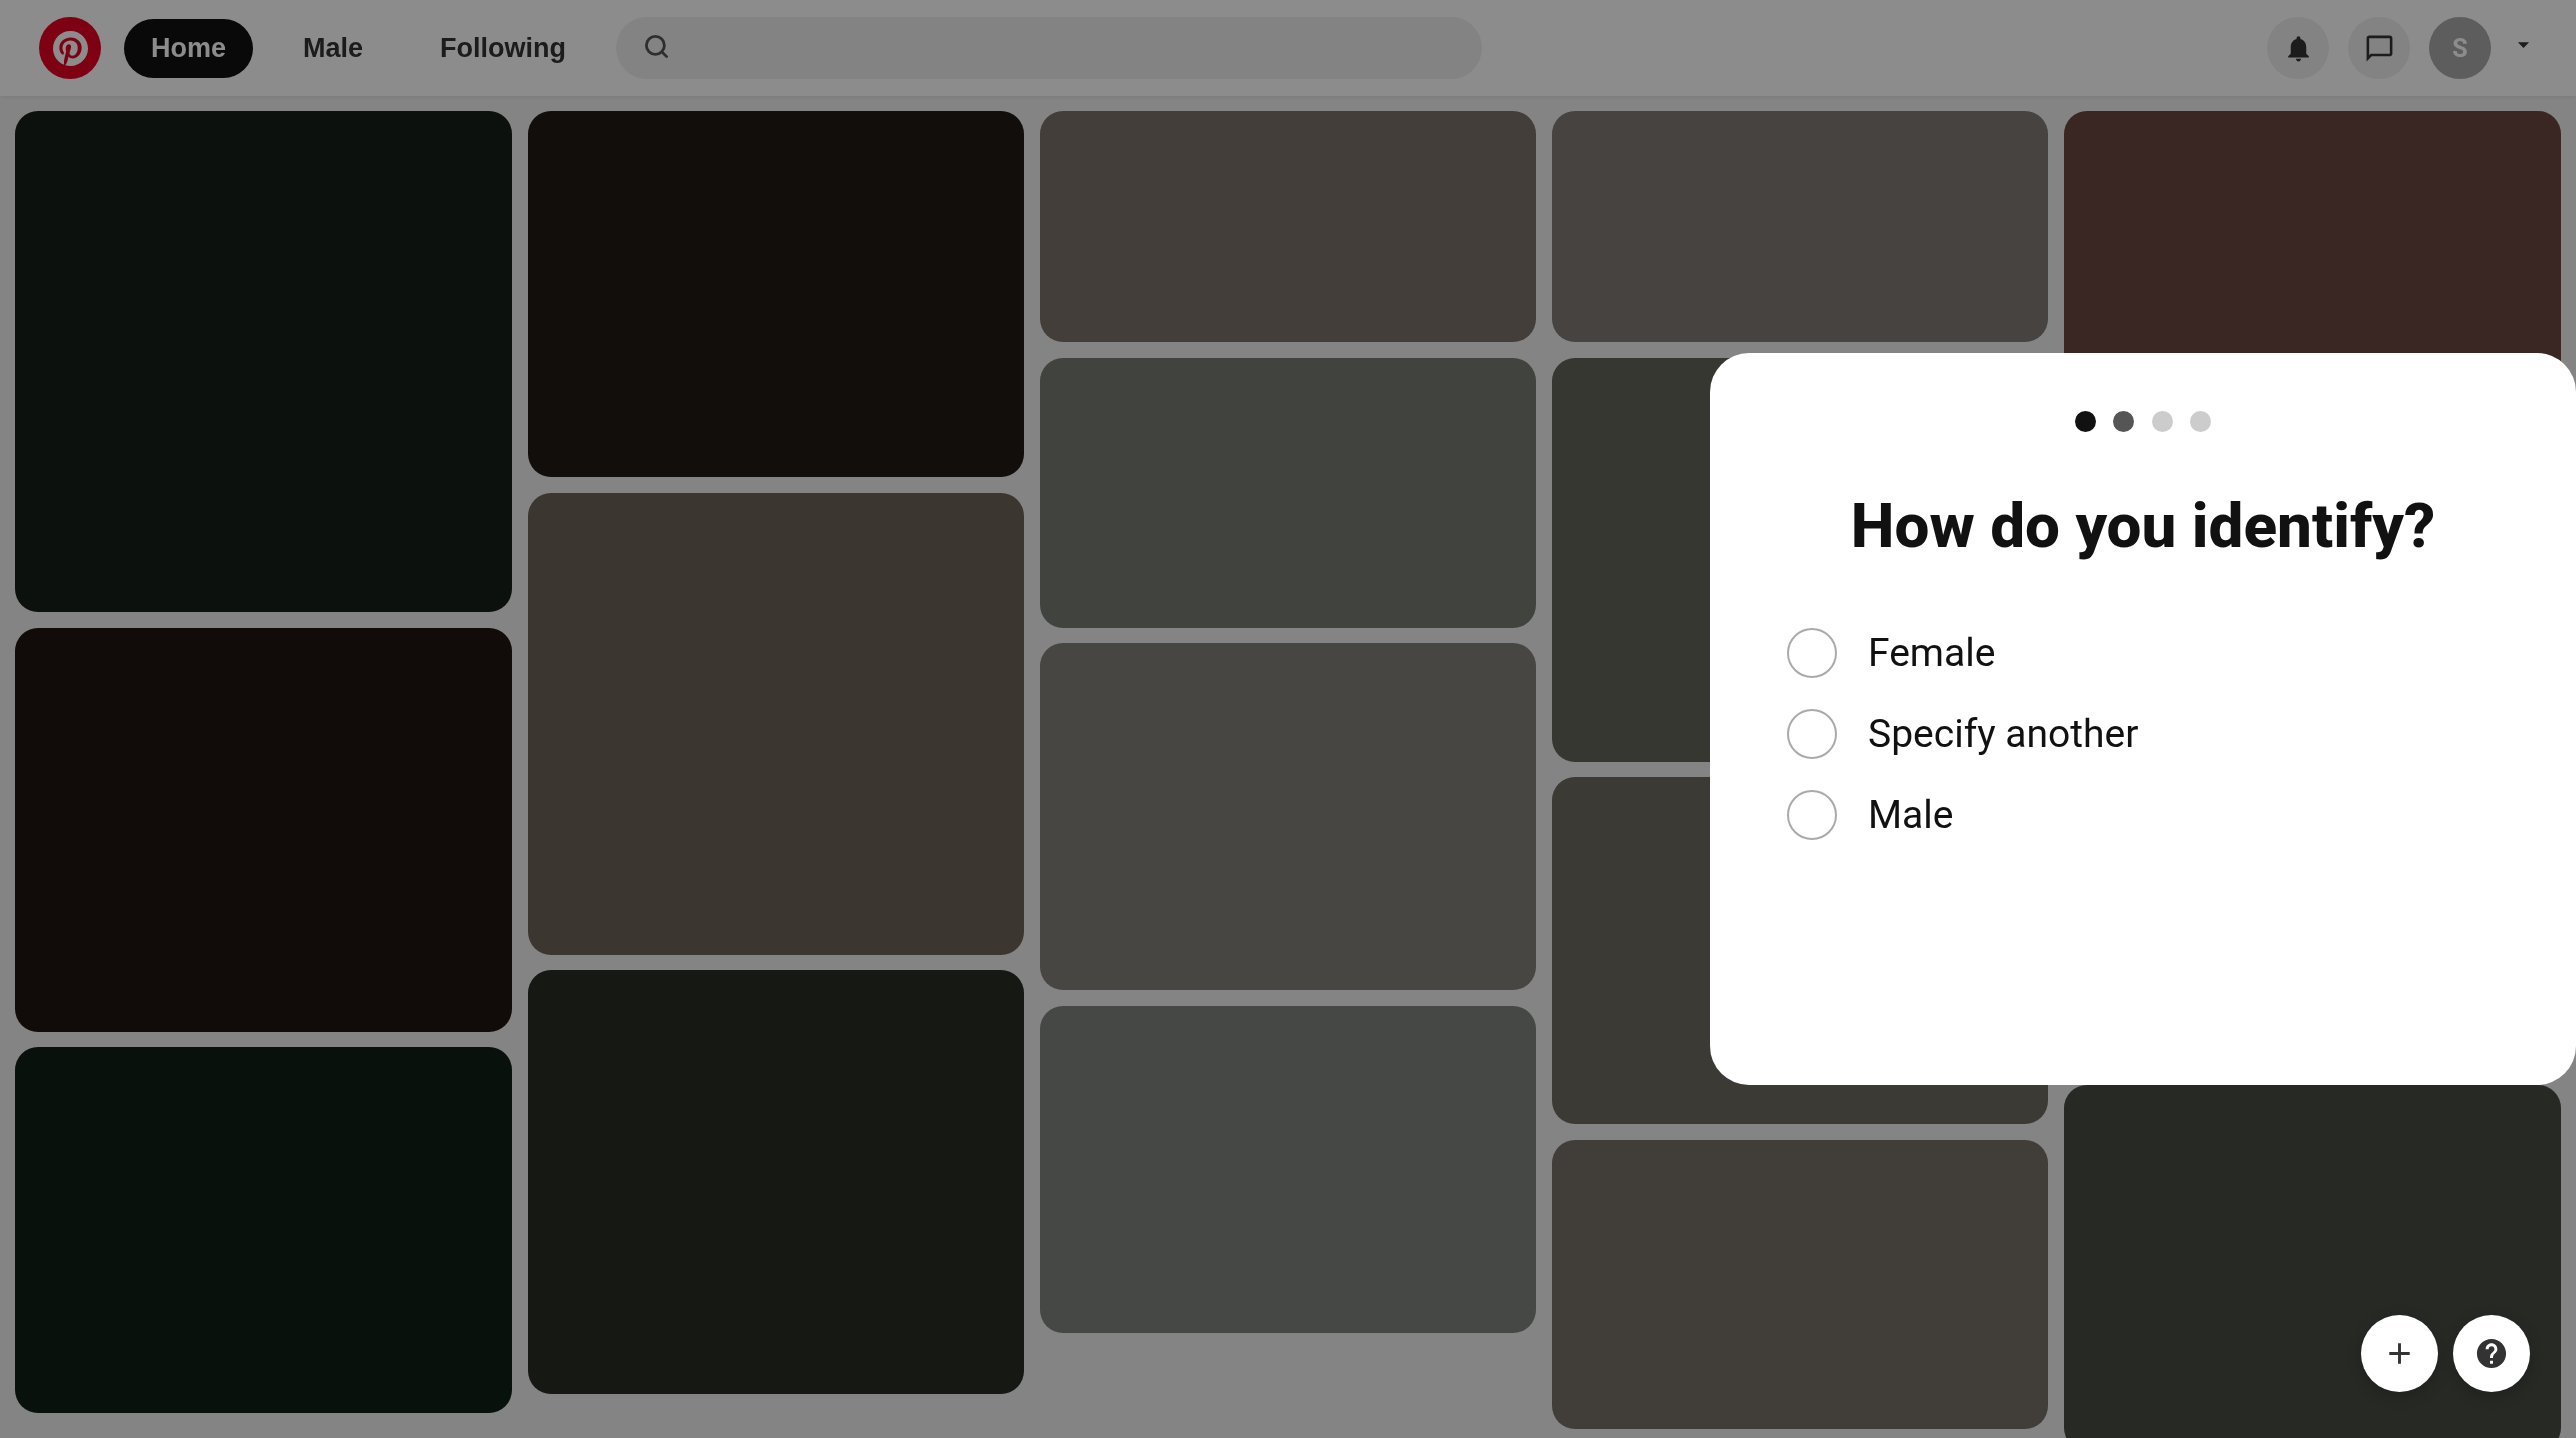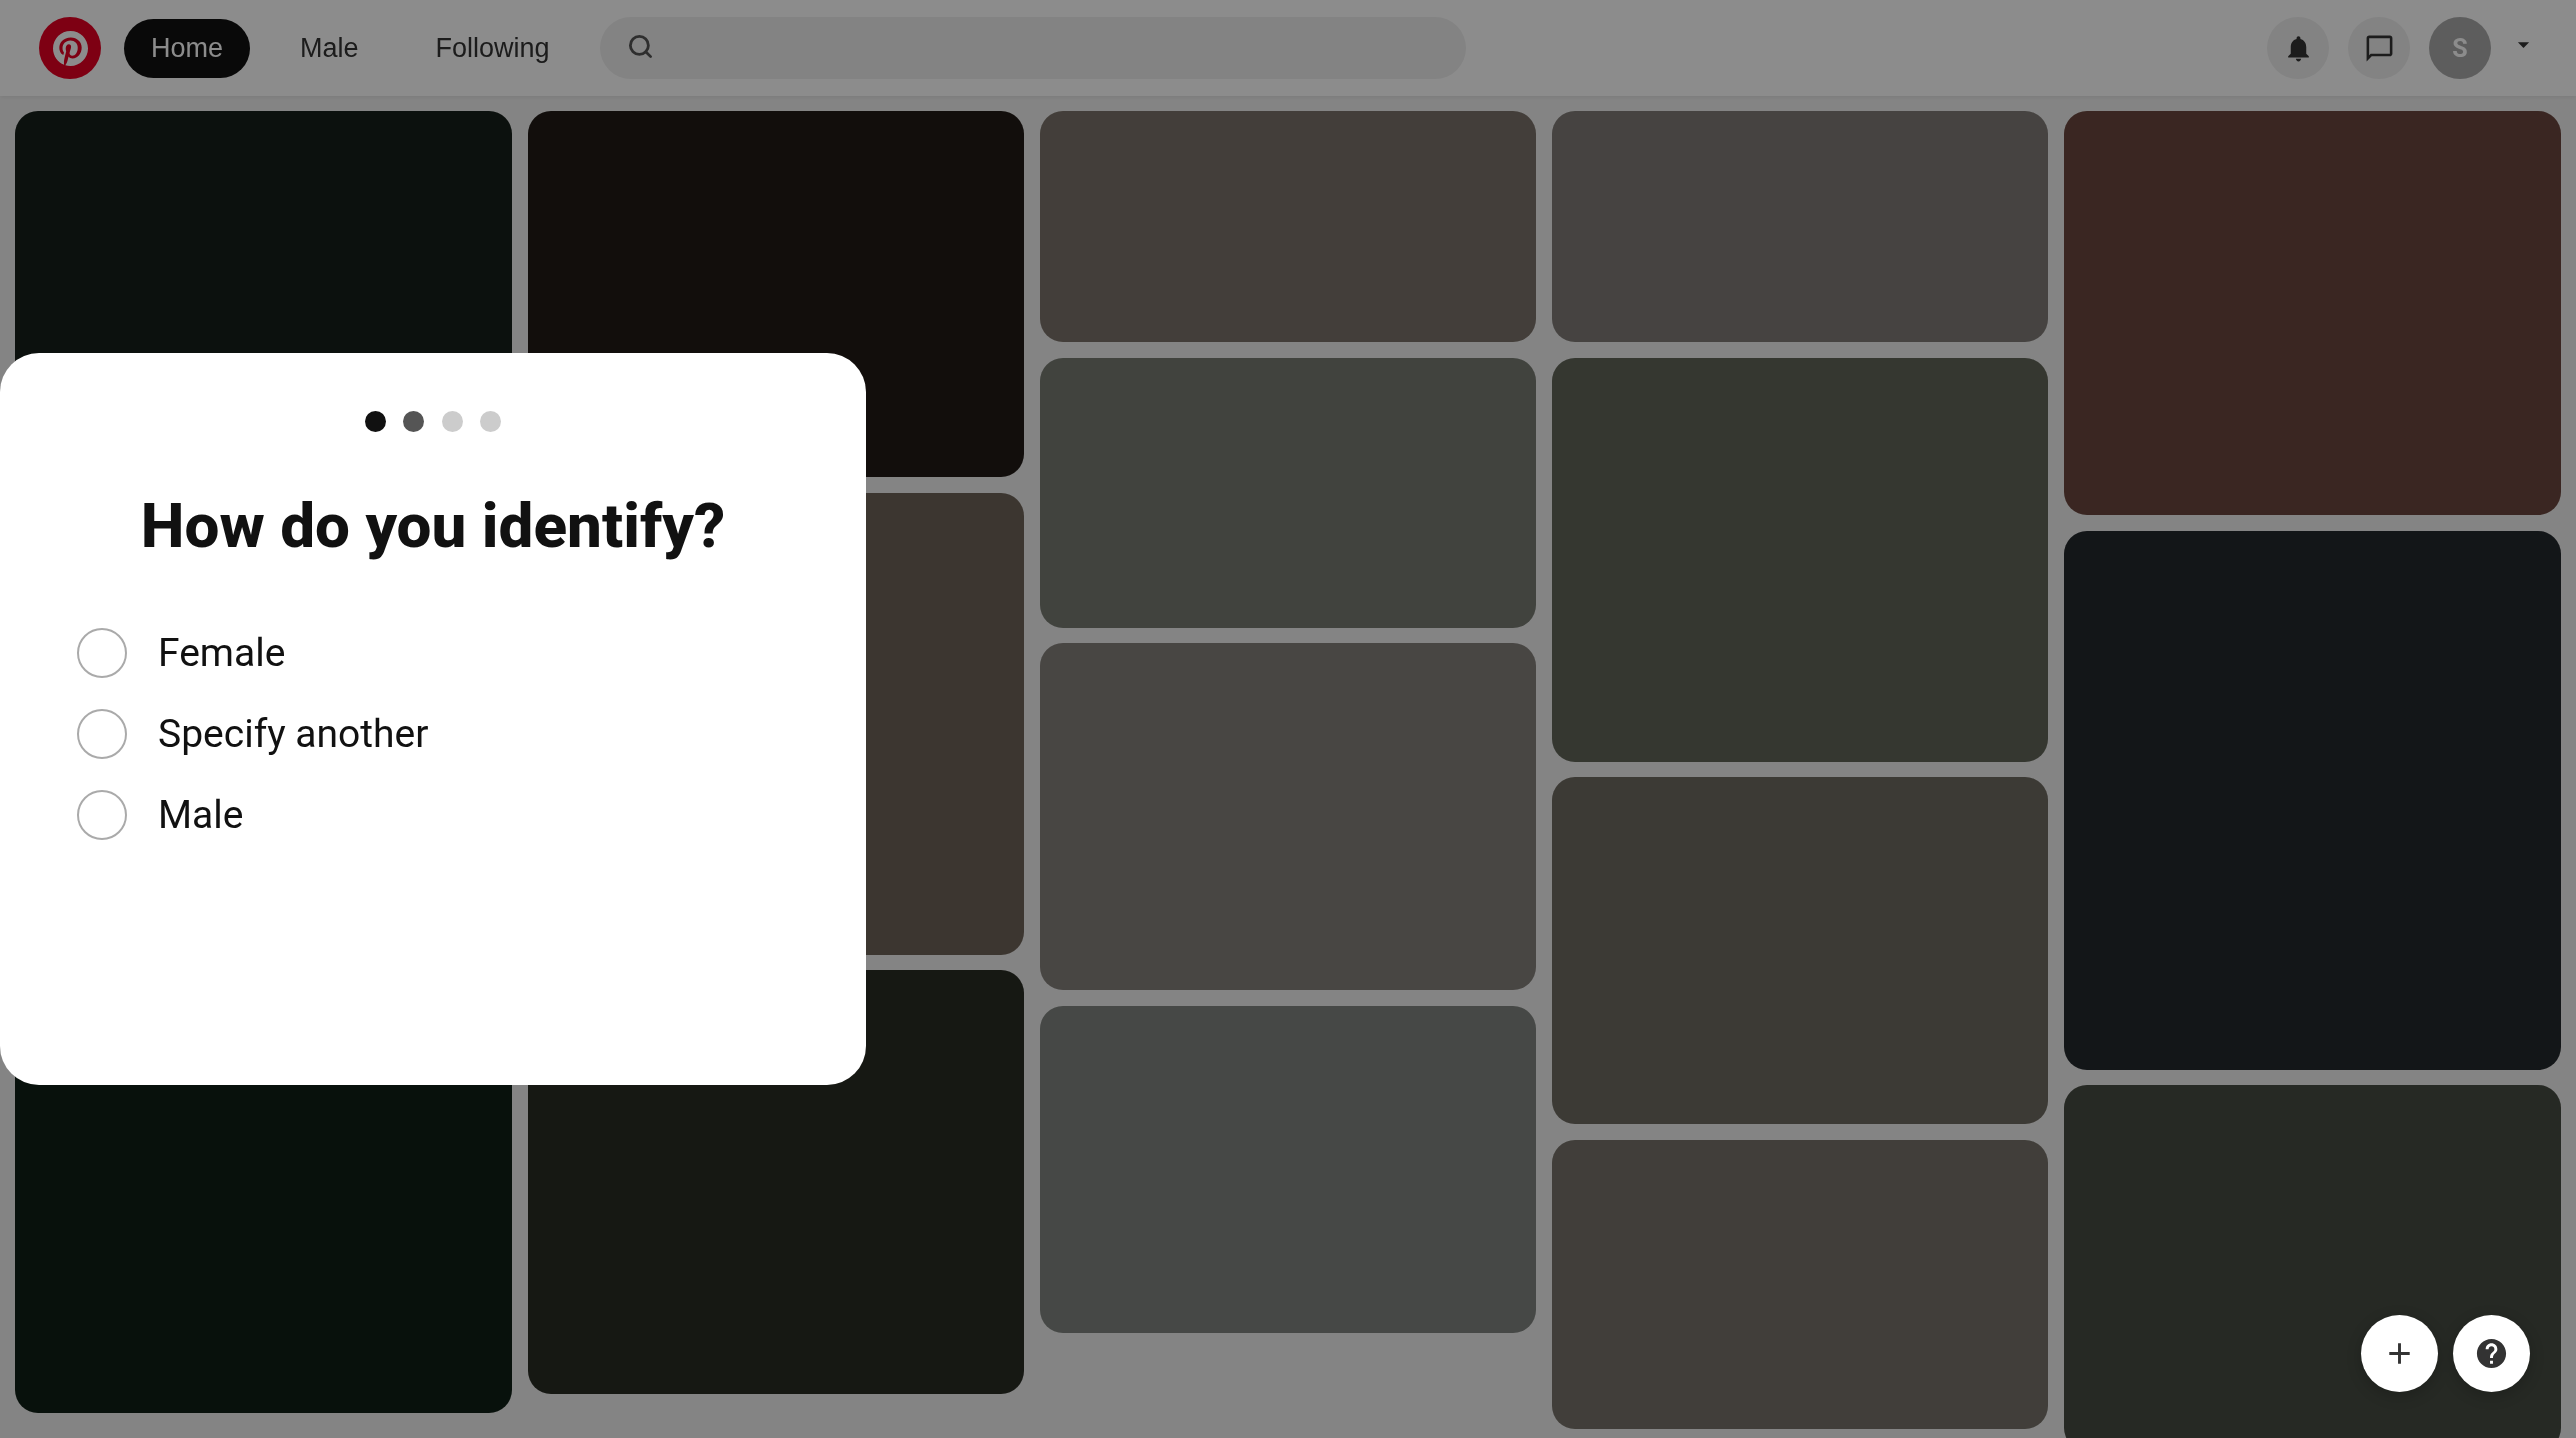--- a/index.html
+++ b/index.html
@@ -35,21 +35,21 @@
       flex-shrink: 0;
     }
     .pinterest-logo svg { width: 35px; height: 35px; }
 
     .nav-btn {
       height: 59px;
       padding: 0 27px;
       border-radius: 31px;
       border: none;
       font-size: 27px;
-      font-weight: 400;
+      font-weight: 700;
       cursor: pointer;
       background: transparent;
       color: #333;
     }
     .nav-btn.active {
       background: #111;
       color: #fff;
     }
 
     .search-bar {
@@ -129,21 +129,21 @@
     }
 
     
     .overlay {
       position: fixed;
       inset: 0;
       background: rgba(0,0,0,0.45);
       z-index: 20;
       display: flex;
       align-items: center;
-      justify-content: flex-start;
+      justify-content: flex-end;
     }
 
     
     .modal {
       background: #fff;
       border-radius: 39px;
       width: 866px;
       min-height: 732px;
       padding: 58px 77px 77px;
       display: flex;

